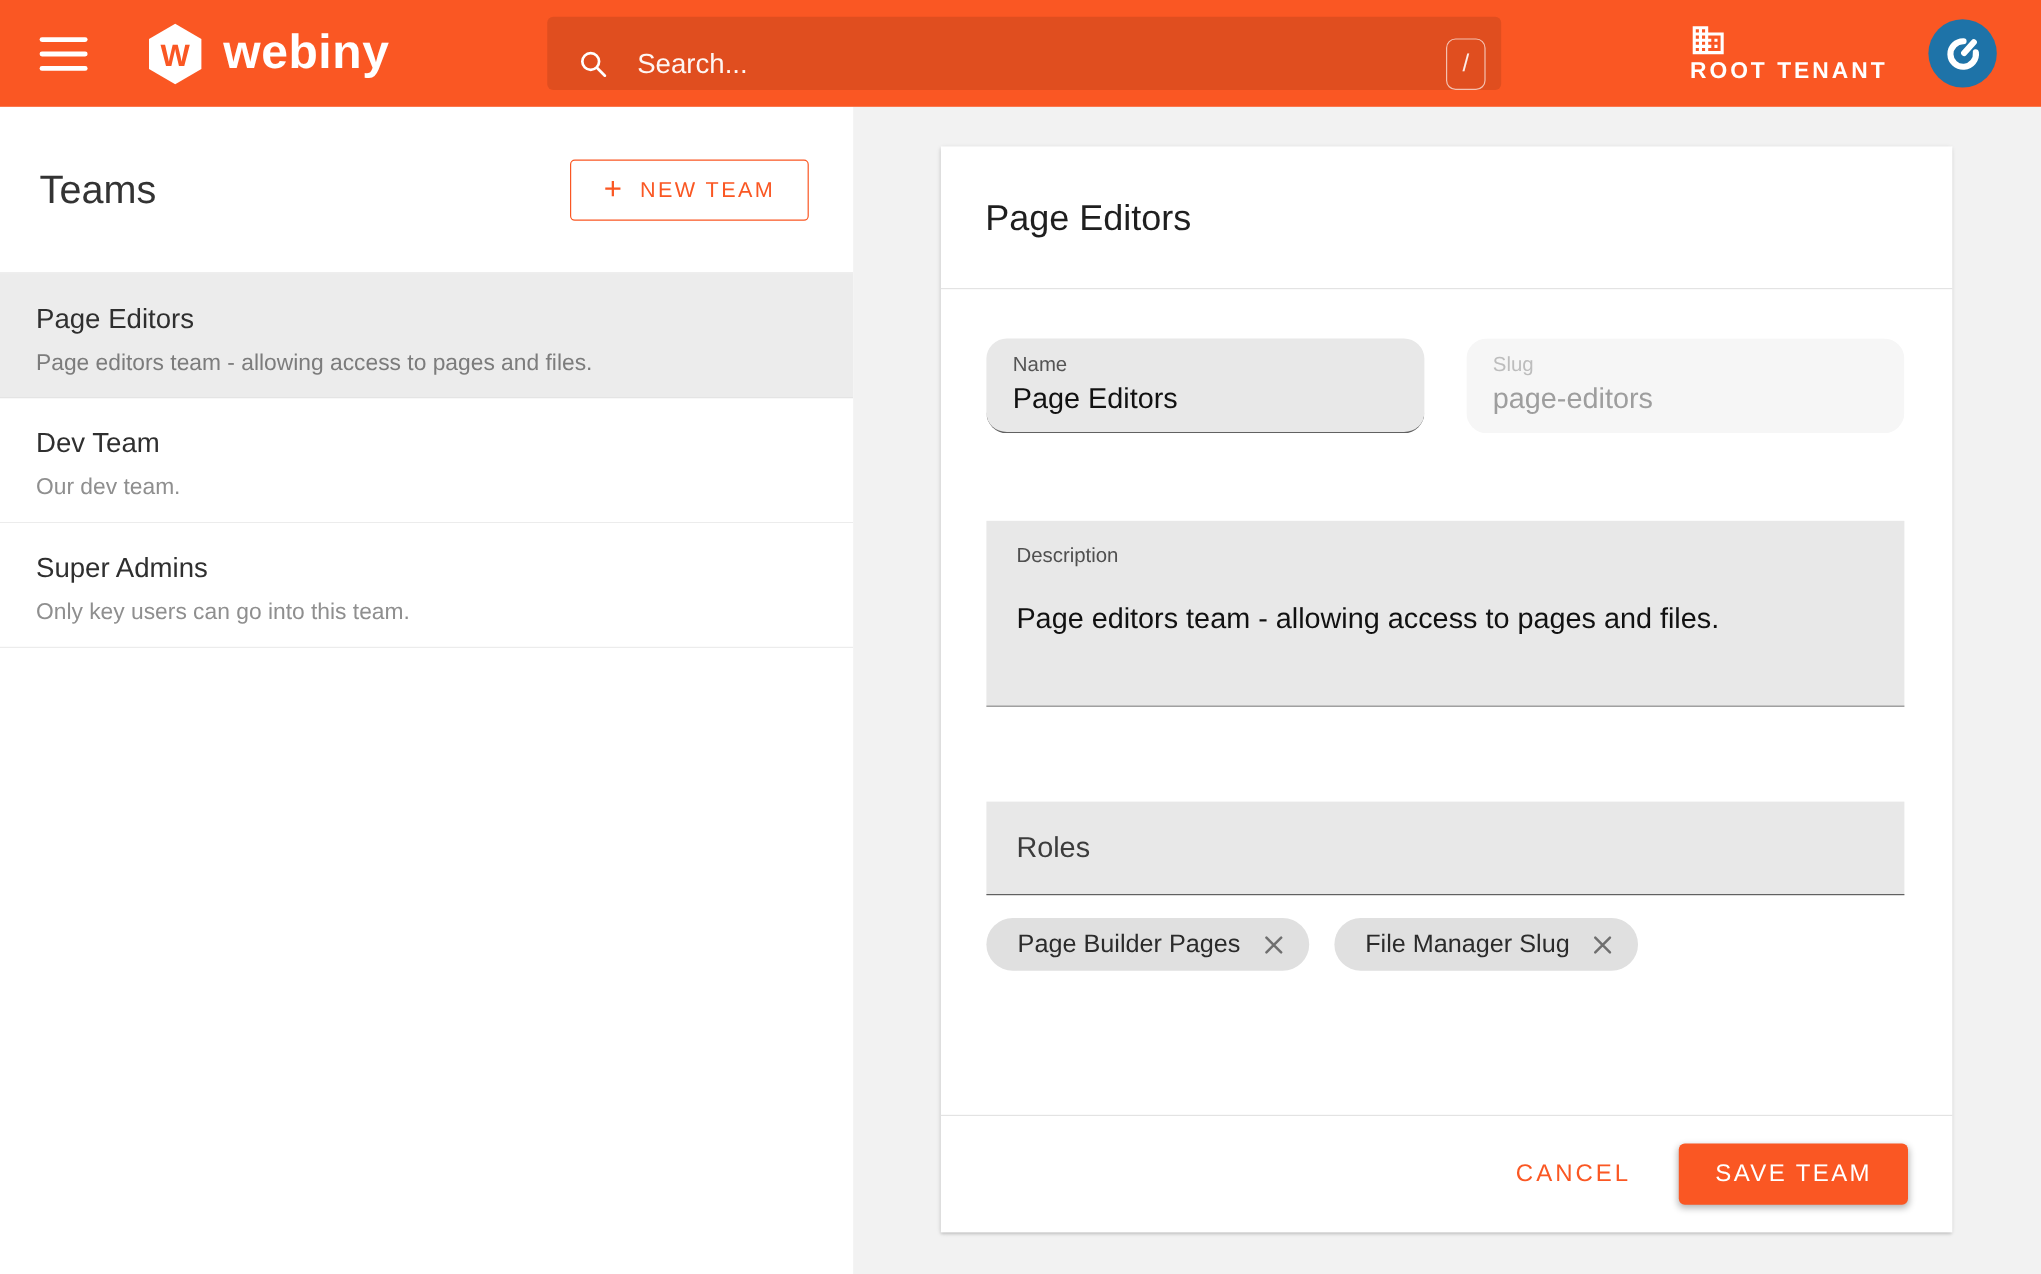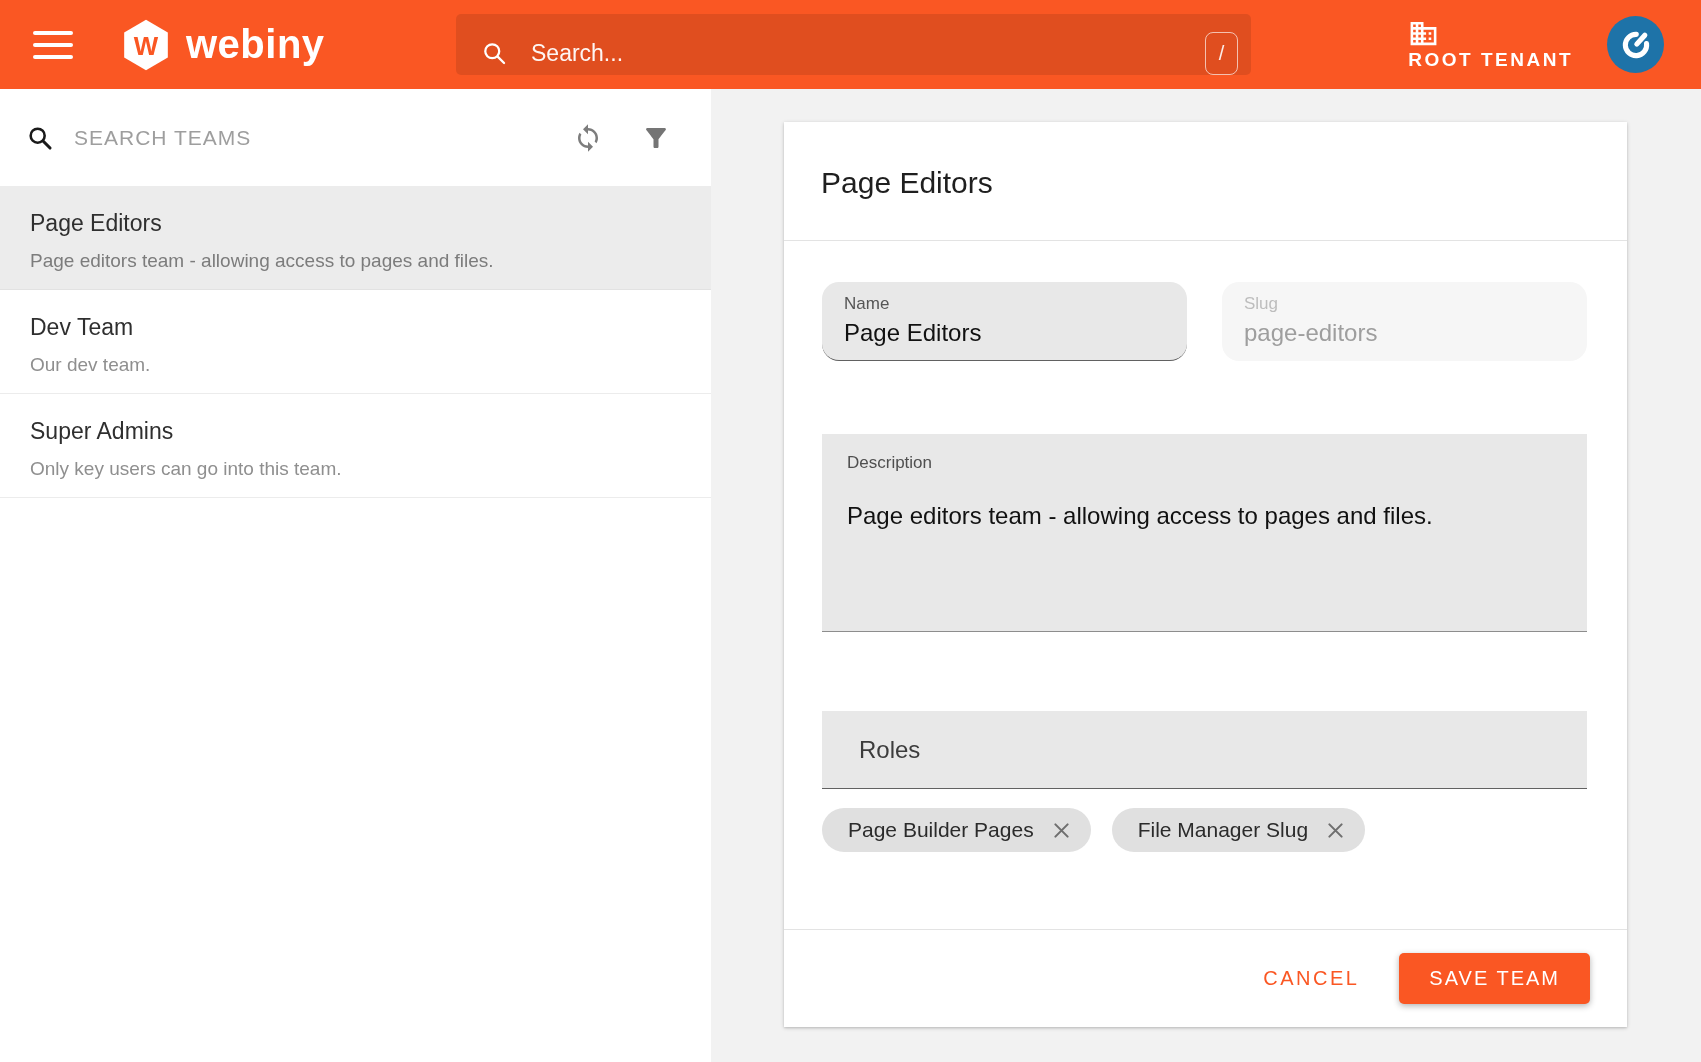--- a/index.html
+++ b/index.html
@@ -138,35 +138,35 @@
   .field input {
     display:block; width:100%;
     border:none; outline:none; background:transparent;
     font-family:inherit; font-size:24px; color:#111;
     margin-top:5px; padding:0;
   }
   .field.disabled { background:#f6f6f6; border-bottom:1px solid transparent; cursor:default; }
   .field.disabled .field-label { color:#bdbdbd; }
   .field.disabled input { color:#9e9e9e; }
   .description-field {
-    margin-top:73px; height:198px;
+    margin-top:73px; height:155px;
     background:var(--field-bg); border-bottom:1px solid #8d8d8d;
     padding:19px 25px 0 25px; cursor:text;
   }
   .description-field .field-label { color:#4f4f4f; }
   .description-field textarea {
     display:block; width:100%; height:130px;
     border:none; outline:none; background:transparent; resize:none;
     font-family:inherit; font-size:24px; color:#111;
     margin-top:27px; padding:0; line-height:1.3;
   }
   .roles-field {
     margin-top:79px; height:78px;
     background:var(--field-bg); border-bottom:1px solid #616161;
-    display:flex; align-items:center; padding:0 37px; cursor:pointer;
+    display:flex; align-items:center; padding:0 25px; cursor:pointer;
   }
   .roles-label { font-size:24px; color:#3c3c3c; }
   .chips-row { margin-top:19px; display:flex; gap:21px; }
   .chip {
     height:44px; border-radius:22px; background:#e0e0e0;
     display:inline-flex; align-items:center;
     padding:0 19px 0 26px;
     font-size:21px; color:#2b2b2b; cursor:default;
   }
   .chip .chip-x { margin-left:17px; display:flex; cursor:pointer; }
@@ -232,38 +232,28 @@
             <path d="M7.4 6.6a7.1 7.1 0 1 0 9.2 0" fill="none" stroke="#fff" stroke-width="3.4" stroke-linecap="round"></path>
           </g>
         </svg>
       </div>
     </div>
   </header>
 
   <div class="main">
 
     <aside class="teams-panel">
-
-      <div class="search-row">
-        <svg width="28" height="28" viewBox="0 0 24 24">
-          <circle cx="10" cy="10" r="6" fill="none" stroke="#1a1a1a" stroke-width="2.2"></circle>
-          <line x1="14.6" y1="14.6" x2="20.6" y2="20.6" stroke="#1a1a1a" stroke-width="2.6" stroke-linecap="round"></line>
-        </svg>
-        <input type="text" placeholder="SEARCH TEAMS" style="">
-        <button class="icon-btn">
-          <svg width="30" height="30" viewBox="0 0 24 24">
-            <path fill="#7d7d7d" d="M12 4V1L8 5l4 4V6c3.31 0 6 2.69 6 6 0 1.01-.25 1.97-.7 2.8l1.46 1.46C19.54 15.03 20 13.57 20 12c0-4.42-3.58-8-8-8zm0 14c-3.31 0-6-2.69-6-6 0-1.01.25-1.97.7-2.8L5.24 7.74C4.46 8.97 4 10.43 4 12c0 4.42 3.58 8 8 8v3l4-4-4-4v3z"></path>
-          </svg>
+      <div class="panel-header">
+        <h1 class="panel-title">Teams</h1>
+        <button class="new-team-btn">
+          <span class="plus">+</span>
+          <span>NEW TEAM</span>
         </button>
-        <button class="icon-btn">
-          <svg width="30" height="30" viewBox="0 0 24 24">
-            <path fill="#757575" d="M4.25 5.61C6.27 8.2 10 13 10 13v6c0 .55.45 1 1 1h2c.55 0 1-.45 1-1v-6s3.73-4.8 5.75-7.39c.51-.66.04-1.61-.79-1.61H5.04c-.83 0-1.3.95-.79 1.61z"></path>
-          </svg>
-        </button>
-      </div>
+      </div>
+
 
       <div class="team-list">
         <div class="team-item selected">
           <div class="team-name">Page Editors</div>
           <div class="team-desc">Page editors team - allowing access to pages and files.</div>
         </div>
         <div class="team-item">
           <div class="team-name">Dev Team</div>
           <div class="team-desc">Our dev team.</div>
         </div>

